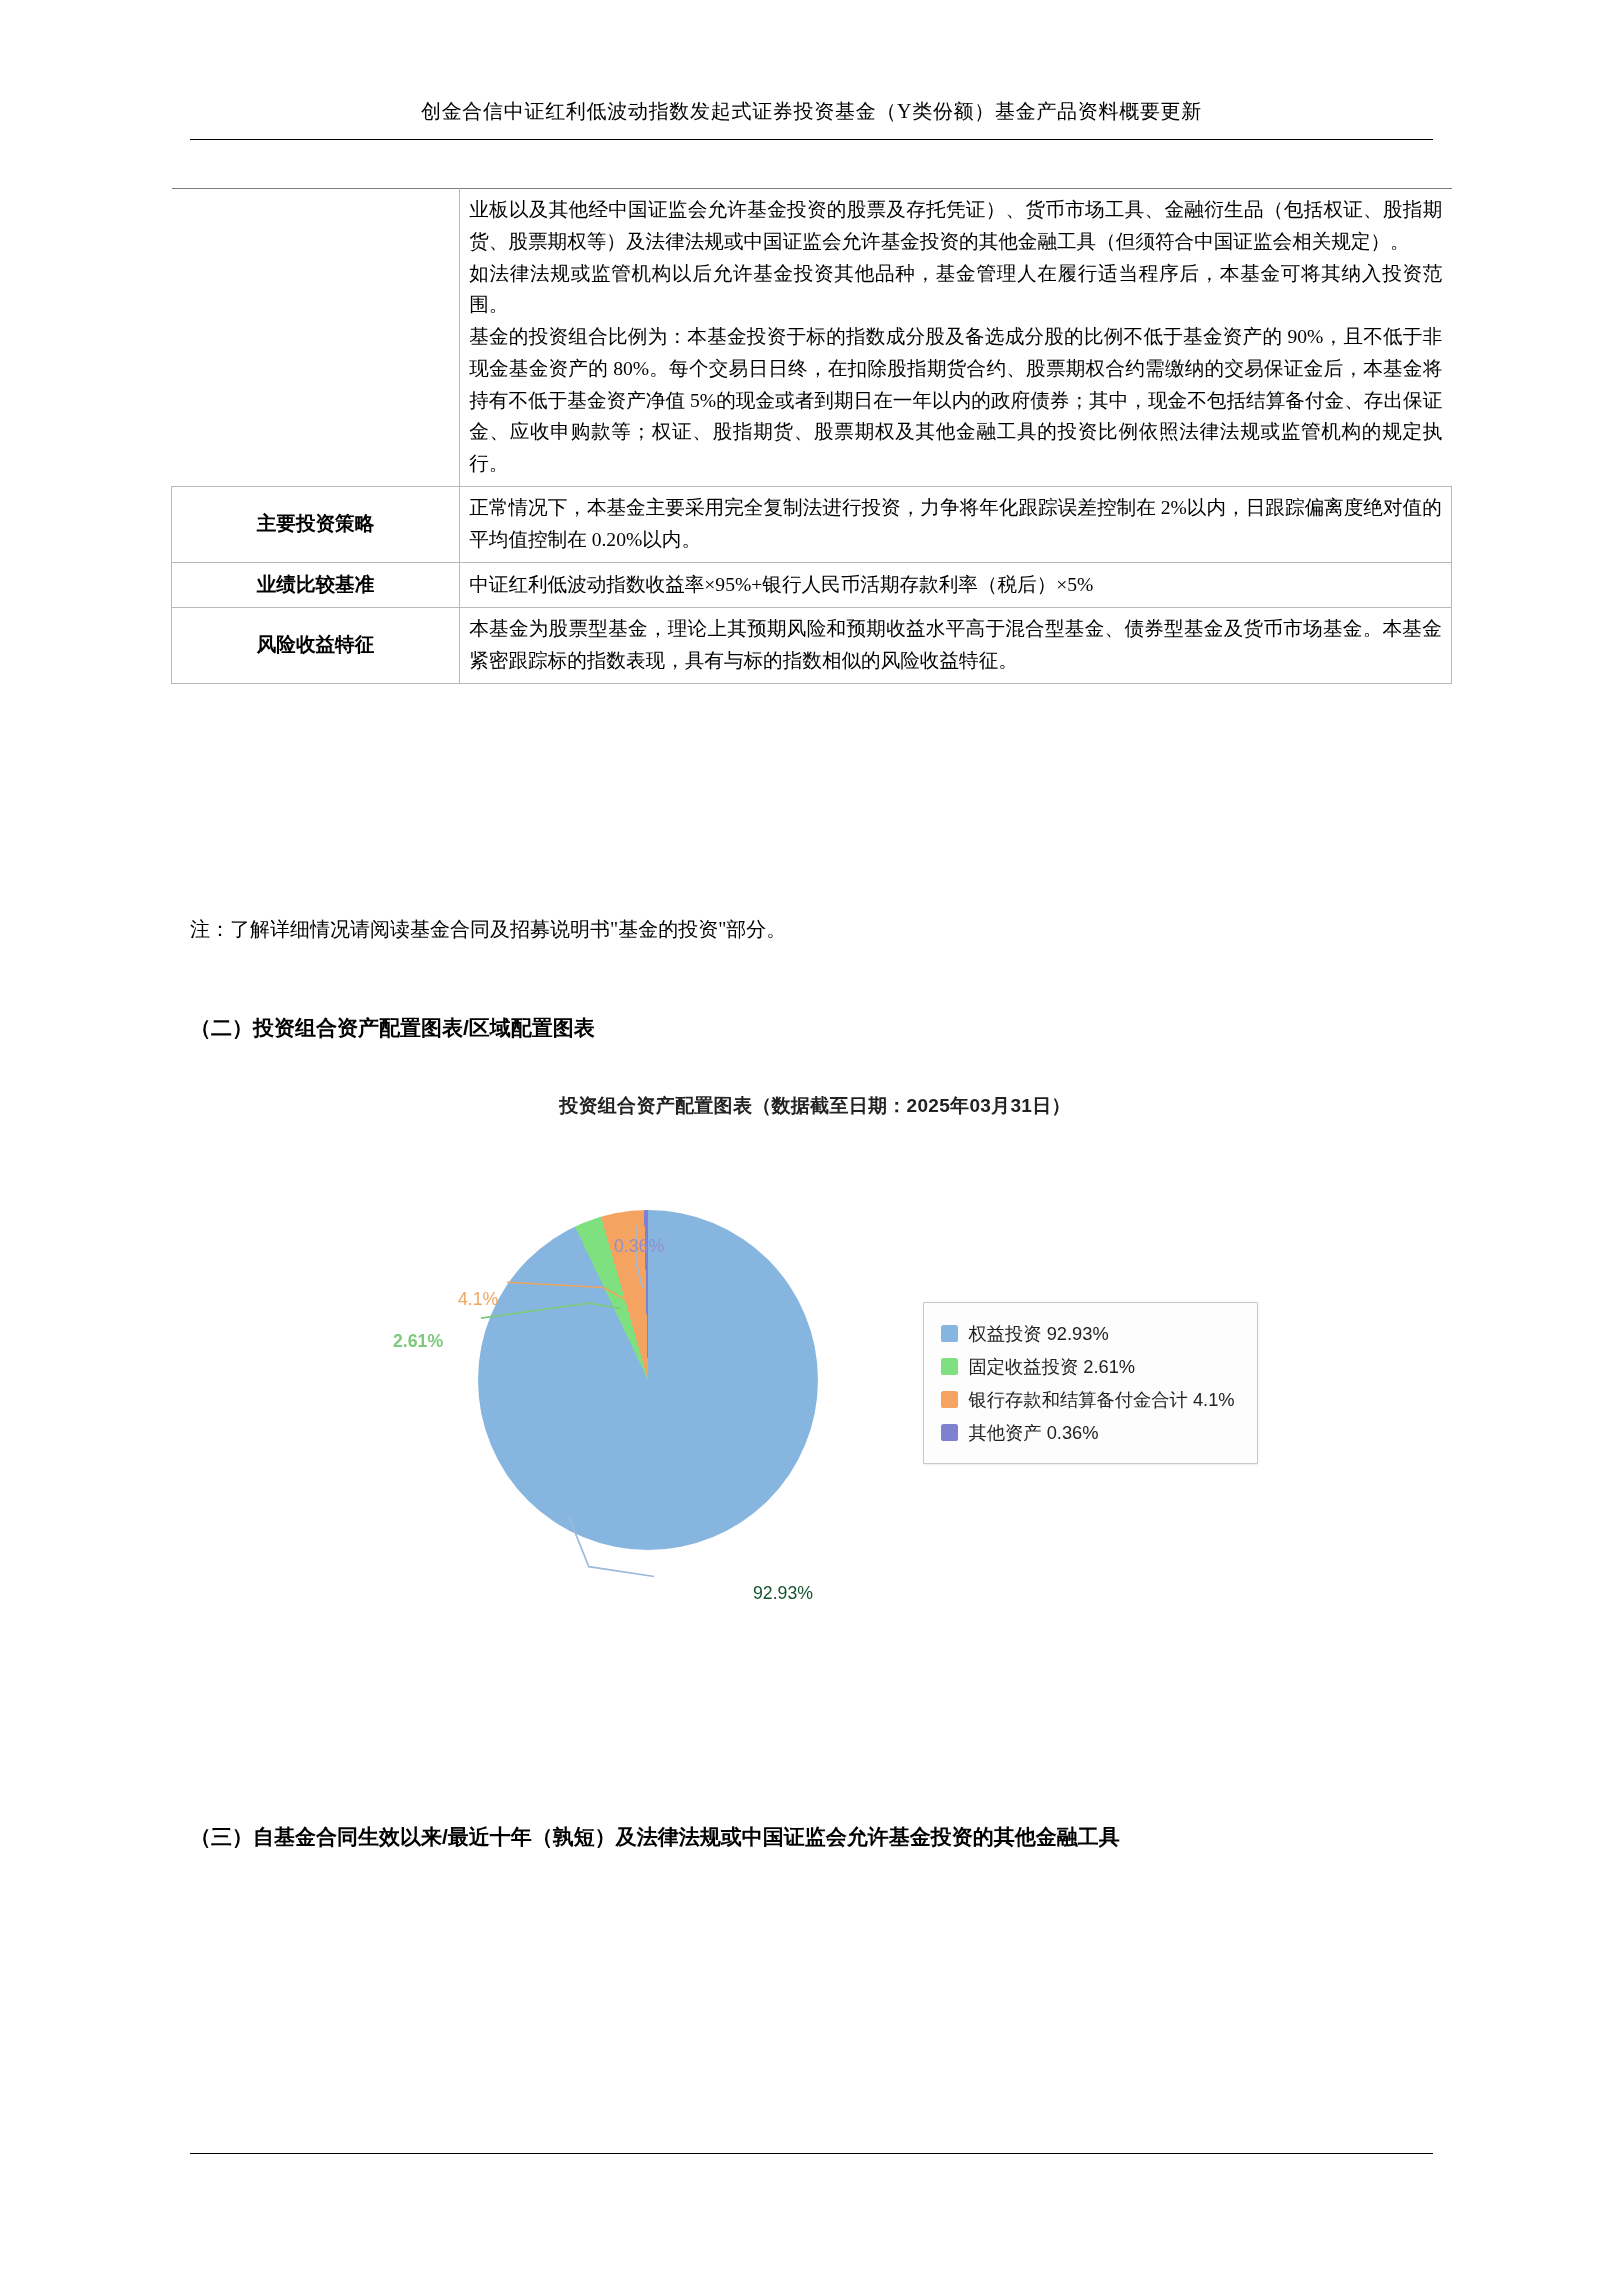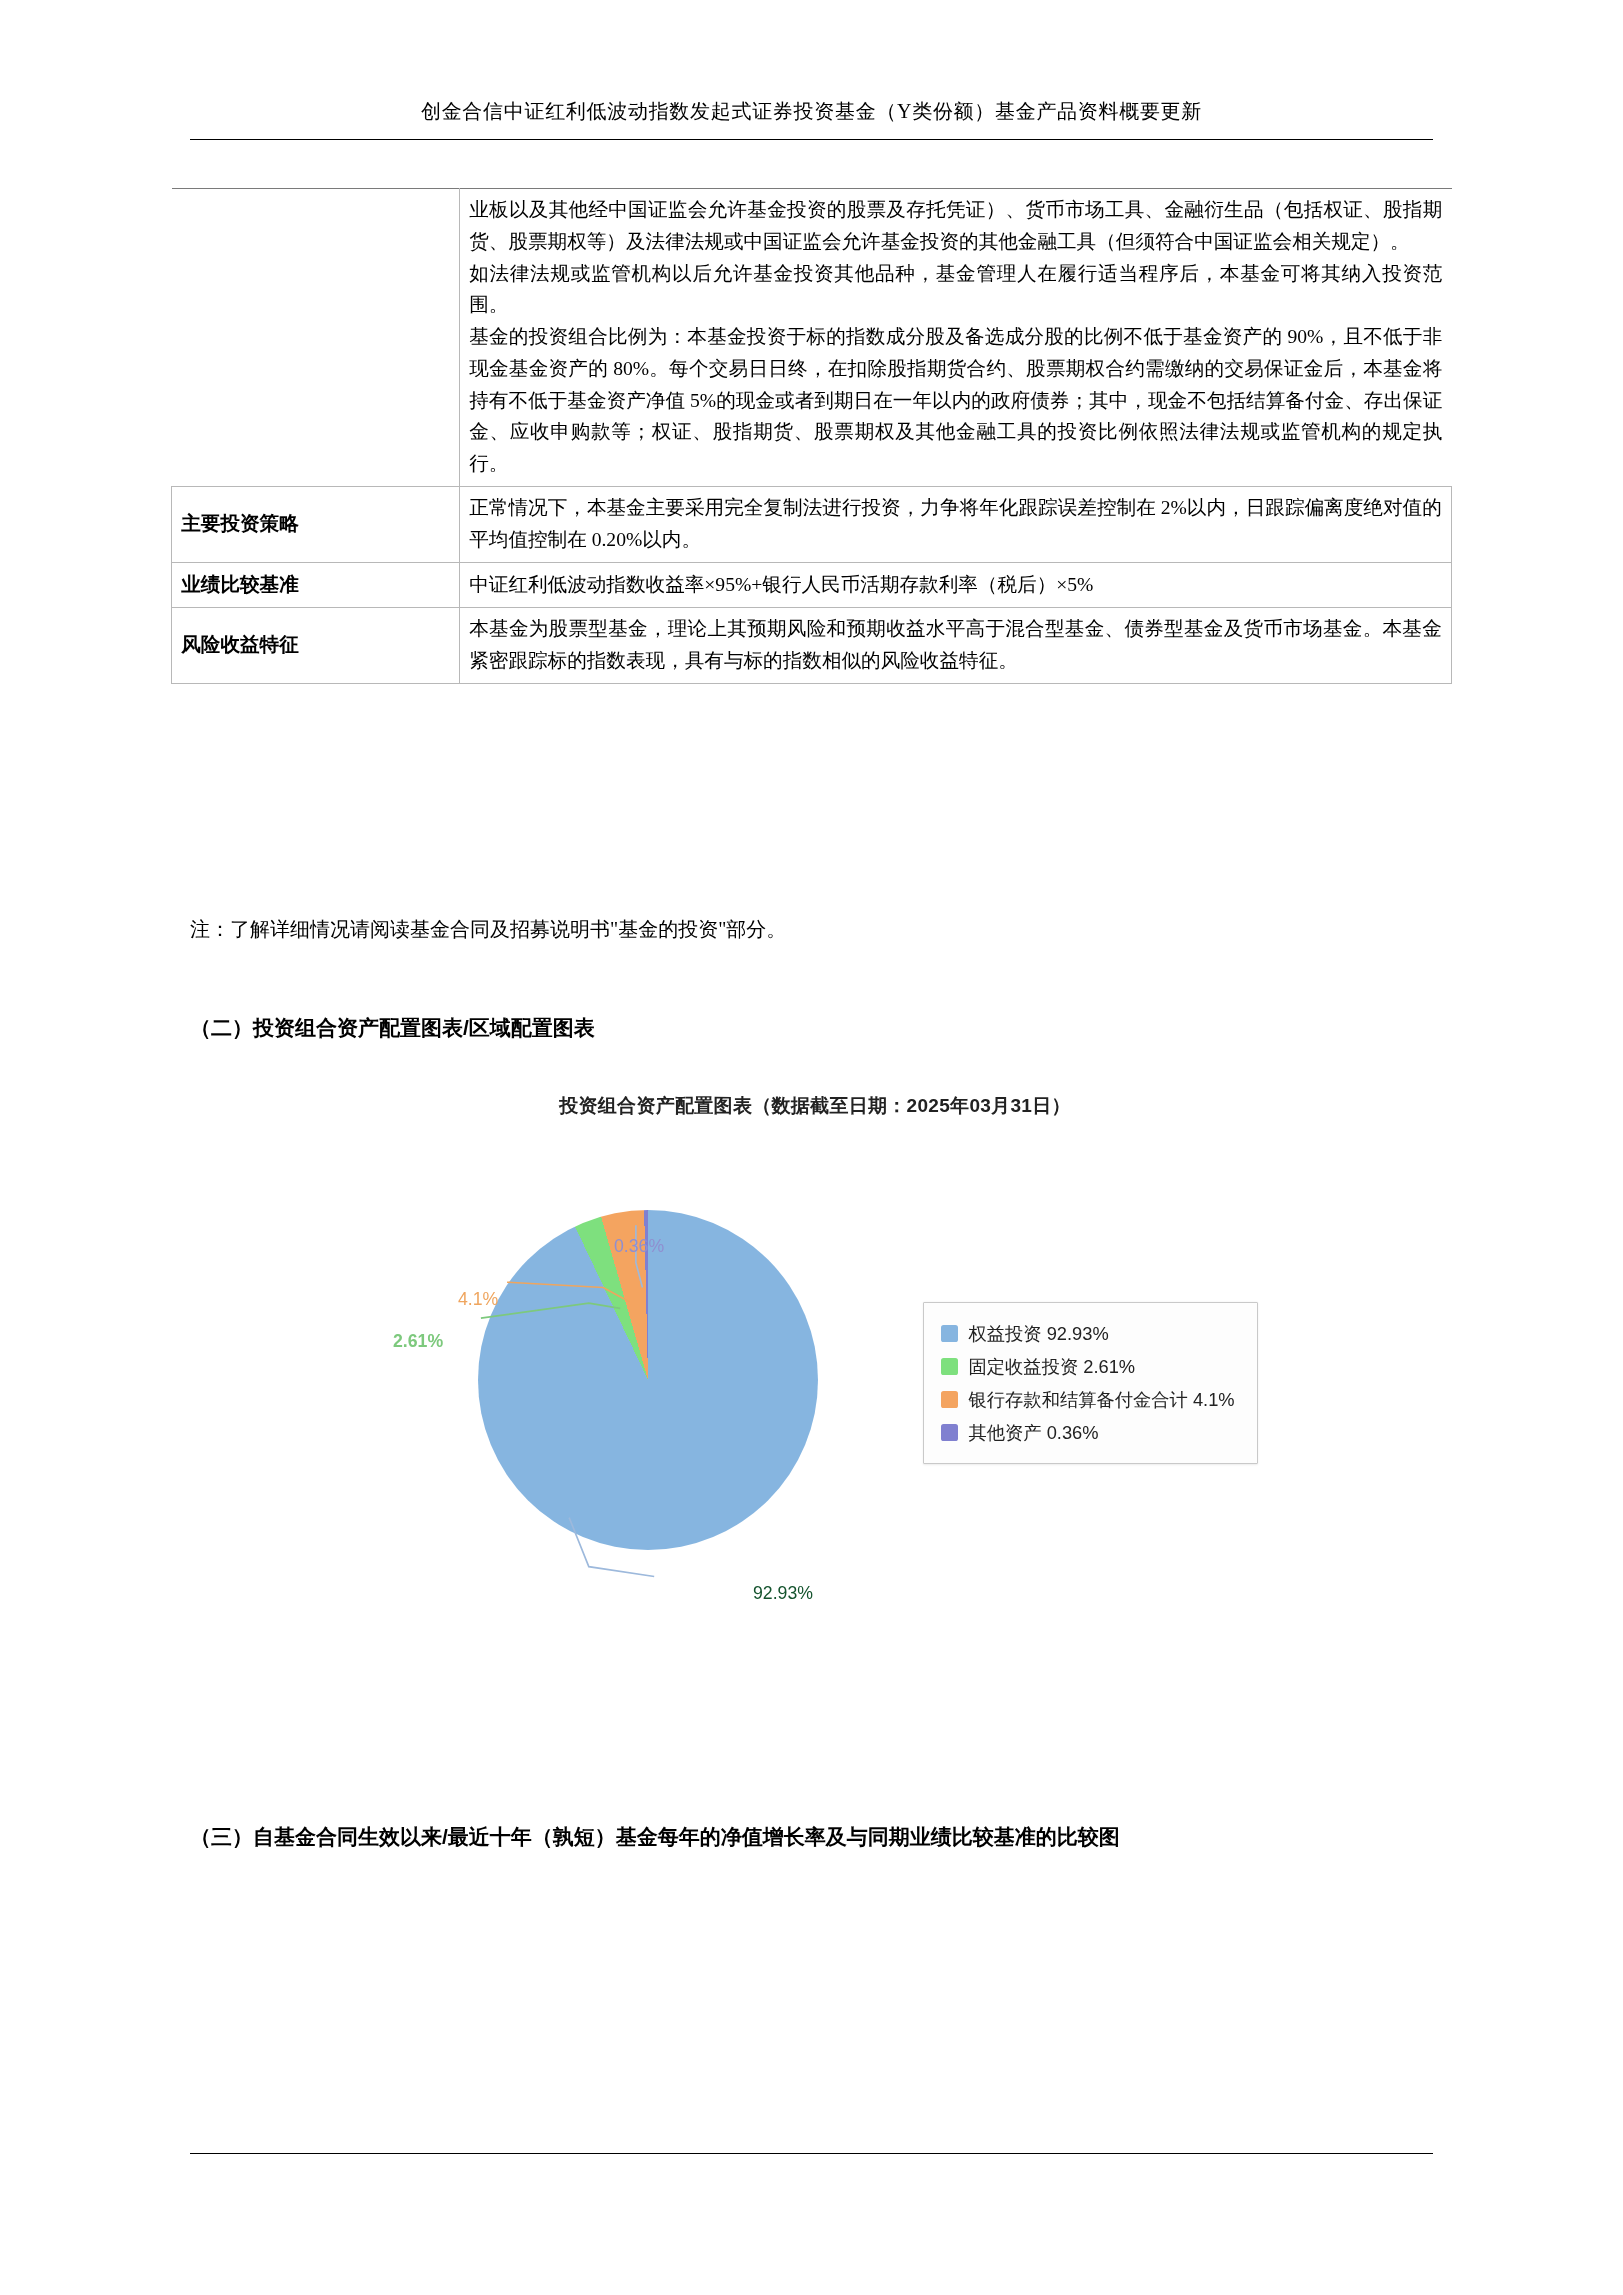--- a/index.html
+++ b/index.html
@@ -49,20 +49,21 @@
     font-size: 19.6px;
     line-height: 1.62;
   }
   .tbl td {
     border: 1.3px solid #b8b8b8;
     padding: 5.2px 9.2px 6.5px 9.2px;
     vertical-align: middle;
   }
   .tbl td.label {
     width: 288px;
+    text-align: center;
     font-weight: bold;
     font-family: "Liberation Sans", sans-serif;
     font-size: 19.6px;
   }
   .tbl td.body {
     text-align: justify;
     text-justify: inter-ideograph;
   }
   .tbl tr.first td {
     border-top: 1.3px solid #7a7a7a;
@@ -271,18 +272,18 @@
         <span class="swatch" style="background:#f4a460"></span>
         <span>银行存款和结算备付金合计 4.1%</span>
       </div>
       <div class="legend-row">
         <span class="swatch" style="background:#8080d0"></span>
         <span>其他资产 0.36%</span>
       </div>
     </div>
   </div>
 
-  <div class="sec-title" id="sec3">（三）自基金合同生效以来/最近十年（孰短）基金每年的净值增长率及与同期业绩比较基准的比较图</div>
+  <div class="sec-title" id="sec3">（三）自基金合同生效以来/最近十年（孰短）及法律法规或中国证监会允许基金投资的其他金融工具</div>
 
   <div class="footer-rule"></div>
 
 </div>
 
 
 </body></html>

